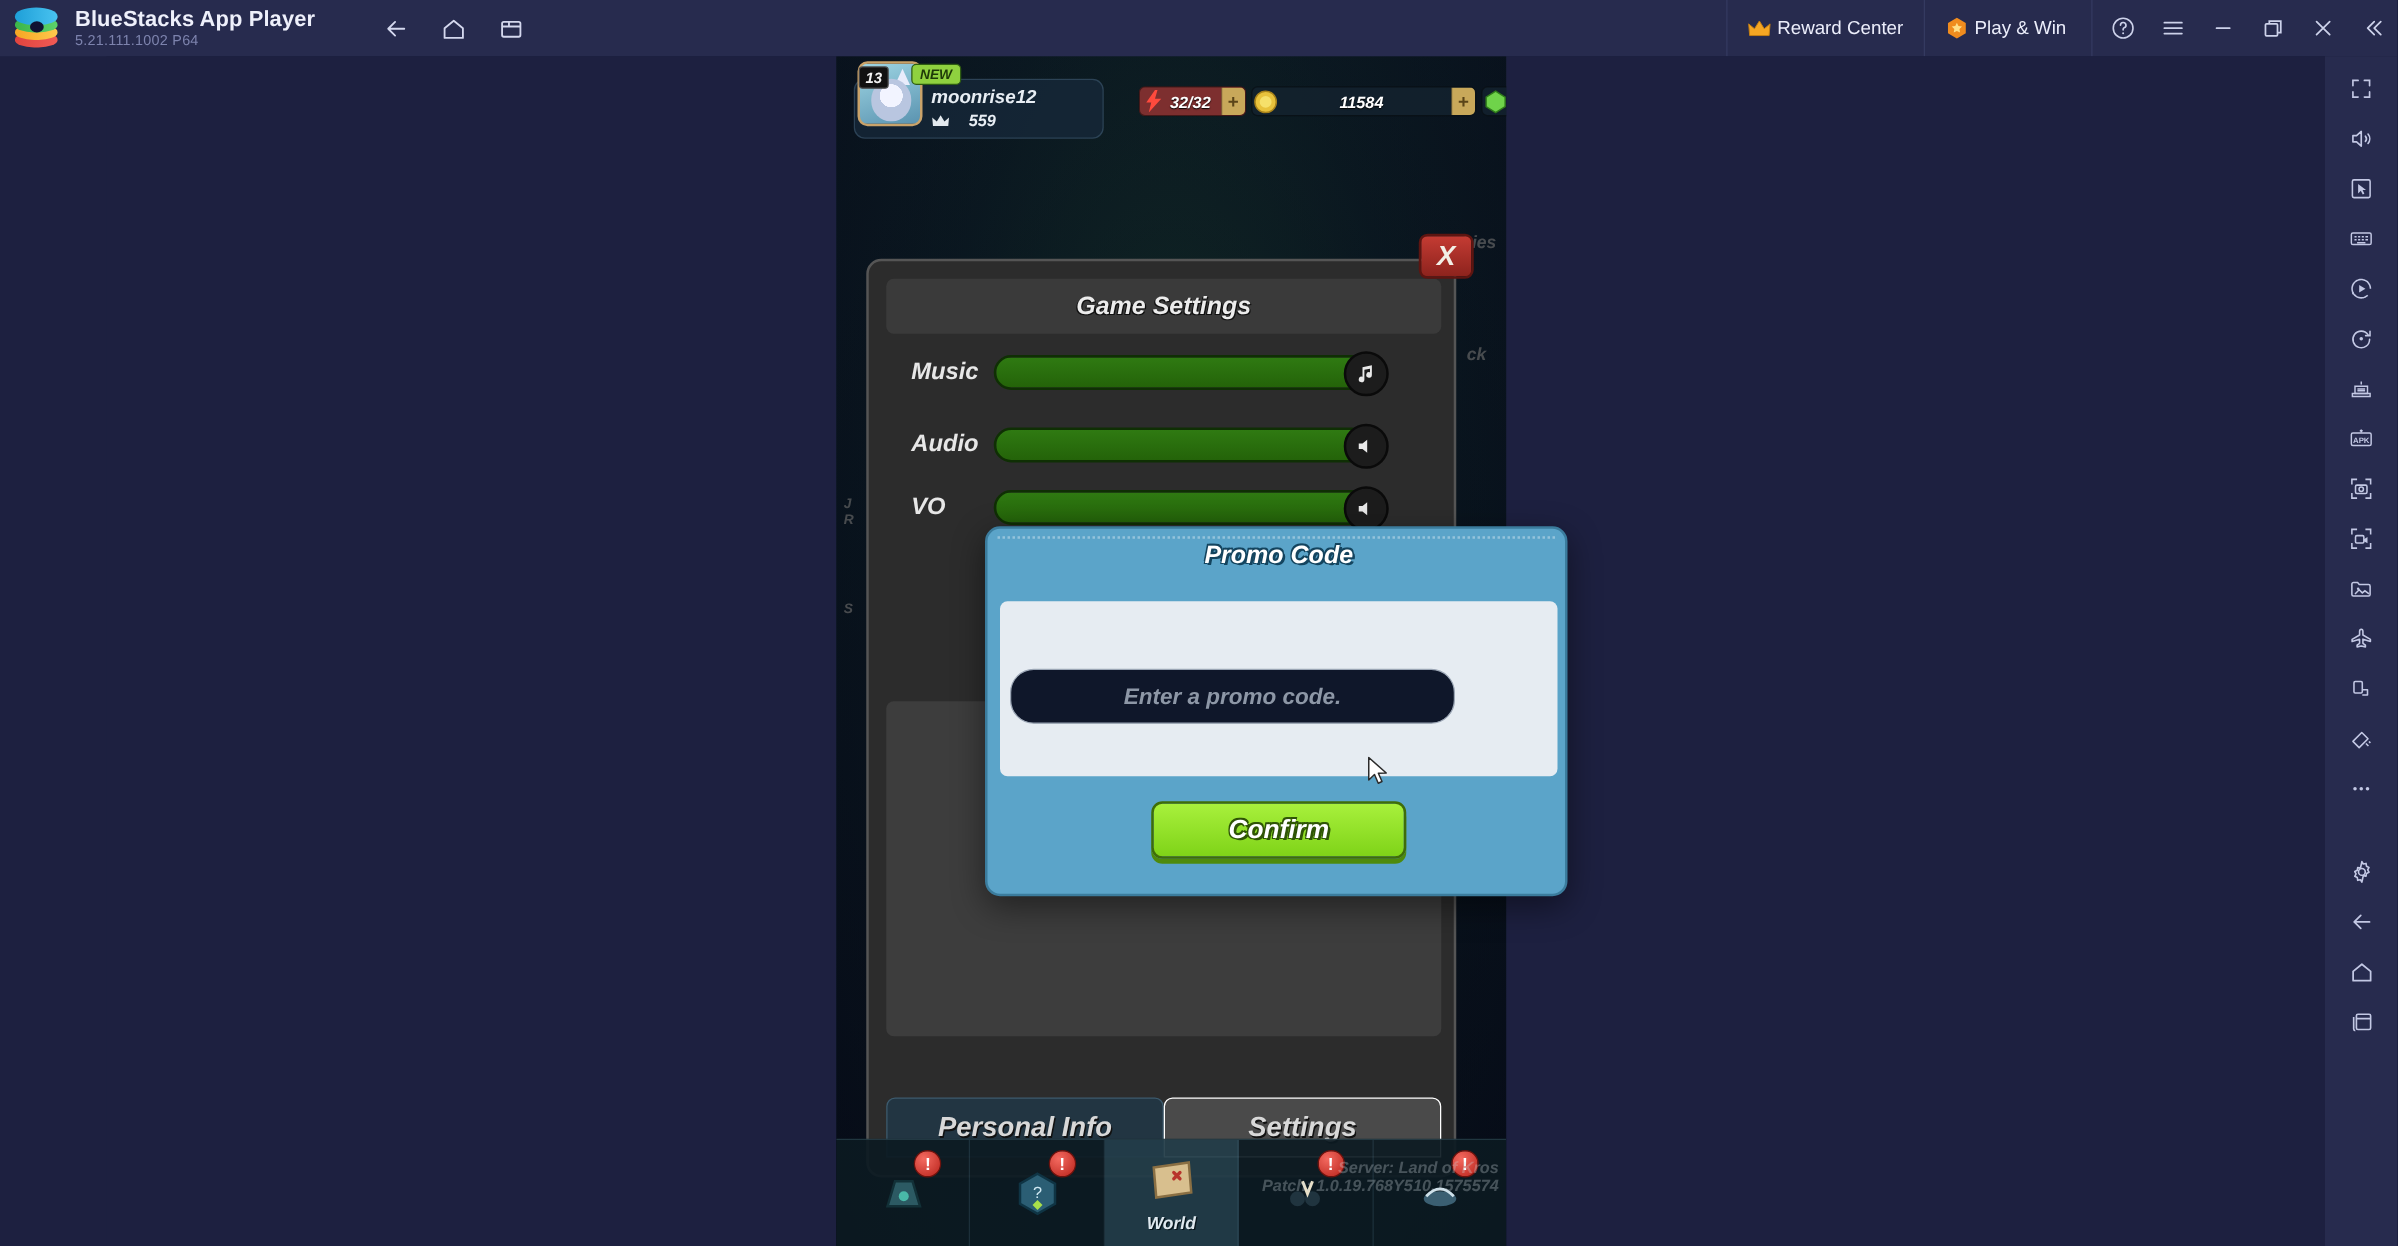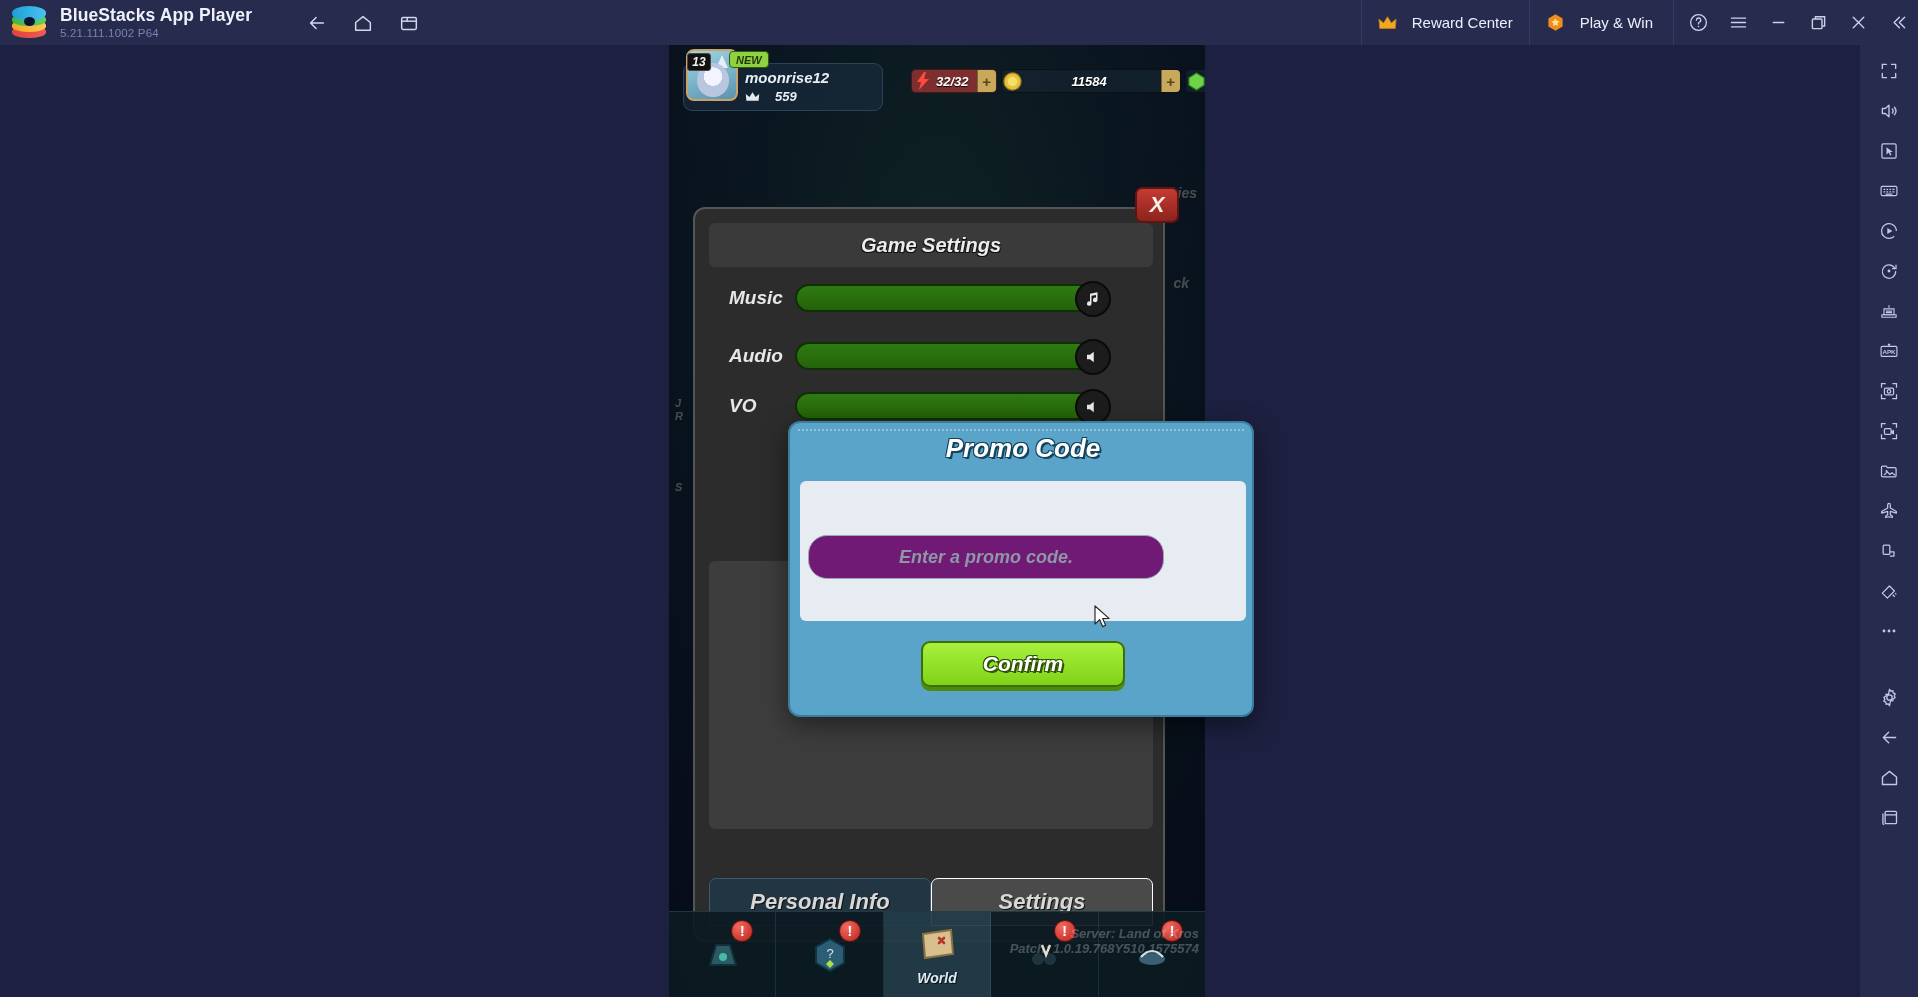--- a/index.html
+++ b/index.html
@@ -25,21 +25,21 @@
   .bs-eye { position:absolute; width: 11px; height: 9px; left: 12px; top: 11px;
             background: #101233; border-radius: 50%; z-index: 5; }
   .title-text { margin-left: 14px; line-height: 1.05; }
   .title-name { color: #eef0fb; font-size: 17.5px; font-weight: 700; letter-spacing: .1px; }
   .title-ver { color: #7d83ad; font-size: 11.5px; margin-top: 2px; letter-spacing: .2px; }
   .nav-btns { display: flex; align-items: center; margin-left: 42px; }
   .nav-btn { width: 46px; height: 45px; display: flex; align-items: center; justify-content: center;
              color: #d4d8ee; cursor: pointer; }
   .tb-spacer { flex: 1 1 auto; }
   .tb-chip {
-    height: 45px; display: flex; align-items: center; gap: 15px; padding: 0 16px;
+    height: 45px; display: flex; align-items: center; gap: 5px; padding: 0 16px;
     color: #eceefb; font-size: 15px; cursor: pointer;
     border-left: 1px solid #343a60;
   }
   .crown { width: 19px; height: 14px; flex: none; }
   .hexstar { width: 19px; height: 19px; flex: none; }
   .win-btn { width: 40px; height: 45px; display: flex; align-items: center; justify-content: center;
              color: #cdd2ea; cursor: pointer; }
   .win-group { display: flex; align-items: center; border-left: 1px solid #343a60; margin-left: 4px; padding-left: 4px;}
 
   
@@ -175,26 +175,26 @@
 
   
   .promo {
     position: absolute; left: 703px; top: 376px; width: 466px; height: 296px;
     background: #5ba4c9; border: 2px solid #3b7c9d; border-radius: 12px; z-index: 10;
     box-shadow: 0 8px 26px rgba(0,0,0,.45);
   }
   .promo-strip { position: absolute; left: 8px; right: 8px; top: 6px; height: 4px;
                  border-top: 2px dotted rgba(255,255,255,.35); }
   .promo-title { position: absolute; left: 0; top: 10px; width: 466px; text-align: center;
-                 color: #ffffff; font-size: 26px; font-weight: 800; font-style: italic;
+                 color: #ffffff; font-size: 20px; font-weight: 800; font-style: italic;
                  text-shadow: 2px 2px 0 #14445e, -1px 1px 0 #14445e, 1px -1px 0 #14445e, -1px -1px 0 #14445e; }
   .promo-field-bg { position: absolute; left: 10px; top: 58px; width: 446px; height: 140px;
                     background: #e6ecf2; border-radius: 6px; }
   .promo-input { position: absolute; left: 18px; top: 112px; width: 356px; height: 44px;
-                 background: #701a75; border: 1px solid #9ba6b5; border-radius: 19px;
+                 background: #0f172a; border: 1px solid #9ba6b5; border-radius: 19px;
                  display: flex; align-items: center; justify-content: center; cursor: text; }
   .promo-input span { color: #8d97a6; font-size: 18px; font-weight: 700; font-style: italic; }
   .confirm-wrap { position: absolute; left: 0; top: 218px; width: 466px; display: flex; justify-content: center; }
   .confirm {
     width: 204px; height: 46px; background: linear-gradient(180deg,#a8f03c,#7fd318);
     border: 2px solid #3f6d09; border-radius: 9px; box-shadow: 0 4px 0 #4e8a0c;
     display: flex; align-items: center; justify-content: center; cursor: pointer;
   }
   .confirm span { color: #ffffff; font-size: 21px; font-weight: 800; font-style: italic;
                   text-shadow: 2px 2px 0 #2f5406, -1px 1px 0 #2f5406, 1px -1px 0 #2f5406, -1px -1px 0 #2f5406; }

